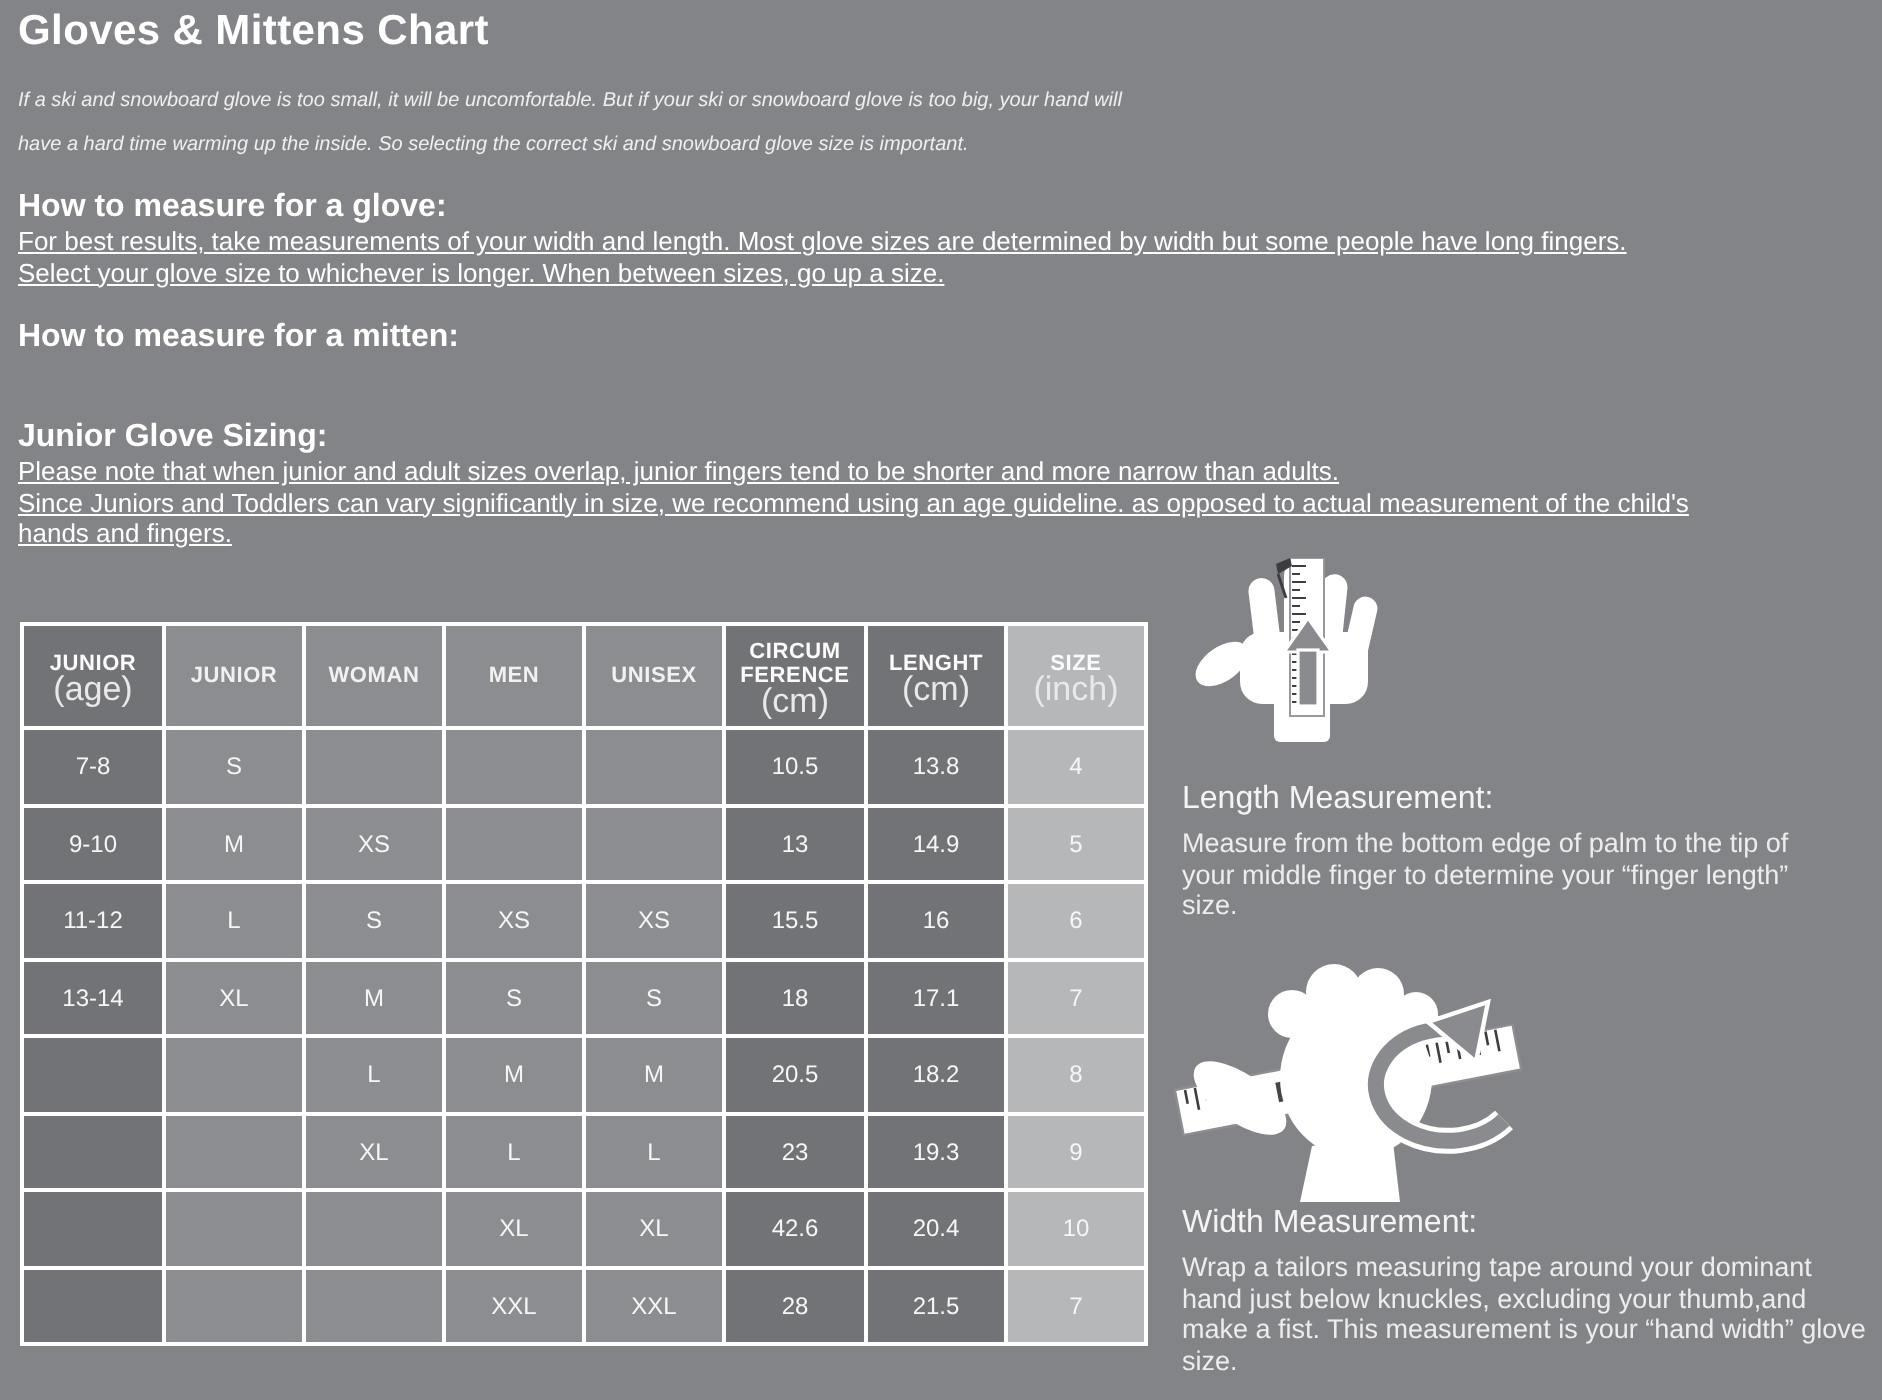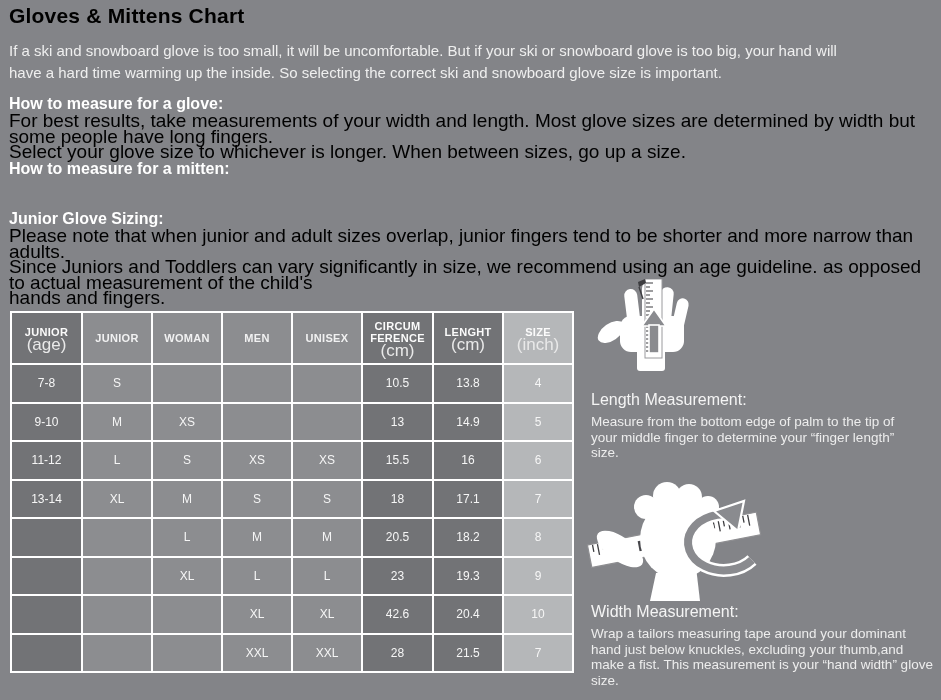--- a/index.html
+++ b/index.html
@@ -7,28 +7,28 @@
     width:941px;height:700px;
     background:#838488;
     font-family:"Liberation Sans","DejaVu Sans",sans-serif;
     overflow:hidden;
   }
   .page{position:relative;width:941px;height:700px;background:#838488;}
   .preline{white-space:pre-line;}
   .abs{position:absolute;margin:0;}
   .title{
     left:9px;top:4px;
-    font-size:21px;font-weight:700;color:#000000;letter-spacing:.2px;
+    font-size:21px;font-weight:700;color:#ffffff;letter-spacing:.2px;
   }
   .intro{
     left:9px;top:40px;width:915px;
-    font-size:15px;line-height:21.5px;color:#efefef;
+    font-size:10px;line-height:21.5px;color:#efefef;font-style:italic;
   }
   .sec-h{font-size:16px;font-weight:700;color:#ffffff;left:9px;}
-  .sec-b{font-size:19px;line-height:15.5px;color:#000000;left:9px;width:915px;}
+  .sec-b{font-size:13px;line-height:15.5px;color:#ffffff;left:9px;width:915px;text-decoration:underline;}
   .h-glove{top:95px;} .b-glove{top:113px;}
   .h-mitten{top:160px;} .b-mitten{top:178px;}
   .h-junior{top:210px;} .b-junior{top:228px;}
 
   
   table.size{
     position:absolute;left:10px;top:311px;
     border-collapse:collapse;table-layout:fixed;width:562px;
   }
   table.size th,table.size td{

